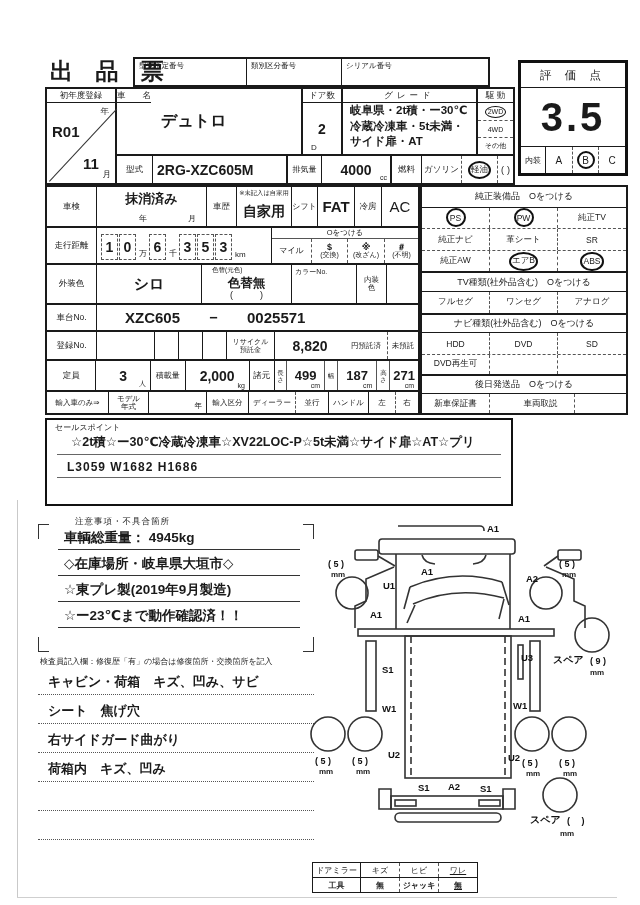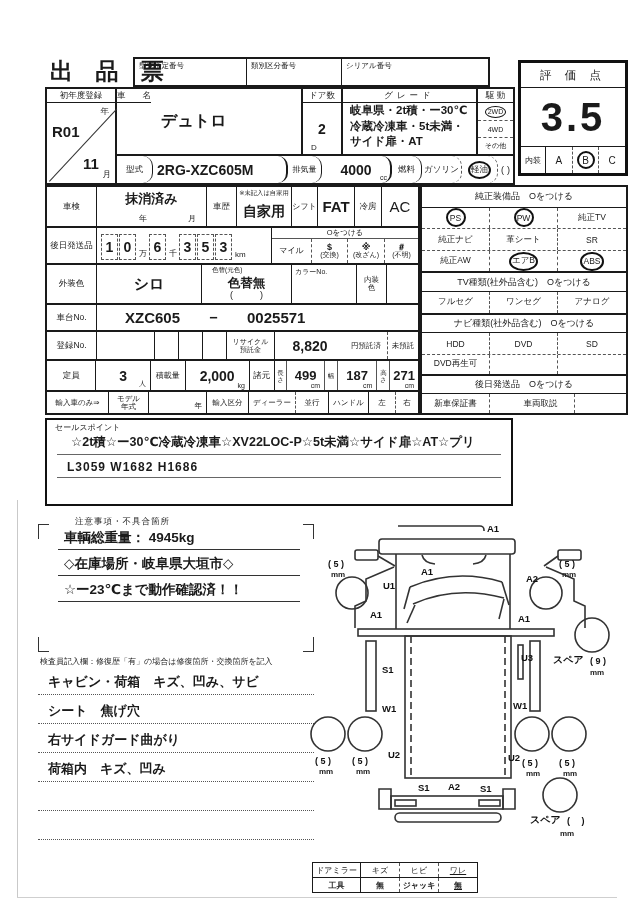--- a/index.html
+++ b/index.html
@@ -47,21 +47,21 @@
   .doorsSub { position:absolute; left:8px; bottom:2px; font-size:8px; }
   .cGrade { width:135px; border-right:2px solid #1a1a1a; display:flex; flex-direction:column; }
   .cGrade .hd { letter-spacing:4px; }
   .gl { font-size:11.5px; font-weight:bold; line-height:15.5px; padding-left:7px; white-space:nowrap; }
   .gl:first-of-type { margin-top:2px; }
   .cDrive { width:35px; display:flex; flex-direction:column; }
   .dOpt { height:17px; display:flex; align-items:center; justify-content:center; font-size:7px; }
   .dOpt + .dOpt { border-top:1px dashed #555; }
   .circ2 { border:1.7px solid #111; border-radius:50%; padding:0 2px; font-size:7px; line-height:10px; }
   .rowBottom { height:31px; border-top:2px solid #1a1a1a; display:flex; align-items:stretch; }
-  .rb { display:flex; align-items:center; justify-content:center;border-radius:10px; }
+  .rb { display:flex; align-items:center; justify-content:center; }
   .rb-kata { width:36px; font-size:8.5px; border-right:1px solid #1a1a1a; }
   .rb-model { width:135px; font-size:14px; font-weight:bold; justify-content:flex-start; padding-left:4px; border-right:2px solid #1a1a1a; }
   .rb-displ { width:34px; font-size:8px; border-right:1px solid #1a1a1a; }
   .rb-dispv { width:70px; border-right:2px solid #1a1a1a; position:relative; font-size:14px; font-weight:bold; }
   .rb-dispu { position:absolute; right:3px; bottom:2px; font-size:7px; font-weight:normal; }
   .rb-fuel { width:30px; font-size:8.5px; border-right:1px solid #1a1a1a; }
   .rb-gas { width:40px; font-size:8.5px; border-right:1px dashed #555; }
   .rb-kei { width:36px; border-right:1px dashed #555; }
   .circ-kei { border:2px solid #111; border-radius:50%; padding:1px 1px; font-size:8.5px; }
   .rb-paren { flex:1; font-size:9px; display:flex; align-items:center; justify-content:space-between; padding:0 3px; }
@@ -290,21 +290,21 @@
     <div class="c-jika">
       <div class="jika-note">※未記入は自家用</div>
       <div class="jika-val">自家用</div>
     </div>
     <div class="lc c-shift">シフト</div>
     <div class="lc c-fat">FAT</div>
     <div class="lc c-reibo">冷房</div>
     <div class="lc c-ac" style="border-right:none;">AC</div>
   </div>
   <div class="row r4">
-    <div class="lc w50">後日発送品</div>
+    <div class="lc w50">走行距離</div>
     <div class="odoArea">
       <div class="digit">1</div>
       <div class="digit">0</div>
       <span class="odoU">万</span>
       <div class="digit">6</div>
       <span class="odoU">千</span>
       <div class="digit">3</div>
       <div class="digit">5</div>
       <div class="digit">3</div>
       <span class="odoU">km</span>
@@ -465,20 +465,21 @@
 </div>
 
 <div class="abs notesHead">注意事項・不具合箇所</div>
 <div class="abs bracketBox">
   <div class="cornTL"></div>
   <div class="cornTR"></div>
   <div class="cornBL"></div>
   <div class="cornBR"></div>
   <div class="noteLine">車輌総重量： 4945kg</div>
   <div class="noteLine">◇在庫場所・岐阜県大垣市◇</div>
+  <div class="noteLine">☆東プレ製(2019年9月製造)</div>
   <div class="noteLine">☆ー23℃まで動作確認済！！</div>
 </div>
 
 <div class="abs inspHead">検査員記入欄：修復歴「有」の場合は修復箇所・交換箇所を記入</div>
 <div class="abs inspBox">
   <div class="insLine">キャビン・荷箱　キズ、凹み、サビ</div>
   <div class="insLine">シート　焦げ穴</div>
   <div class="insLine">右サイドガード曲がり</div>
   <div class="insLine">荷箱内　キズ、凹み</div>
   <div class="insLine"></div>

